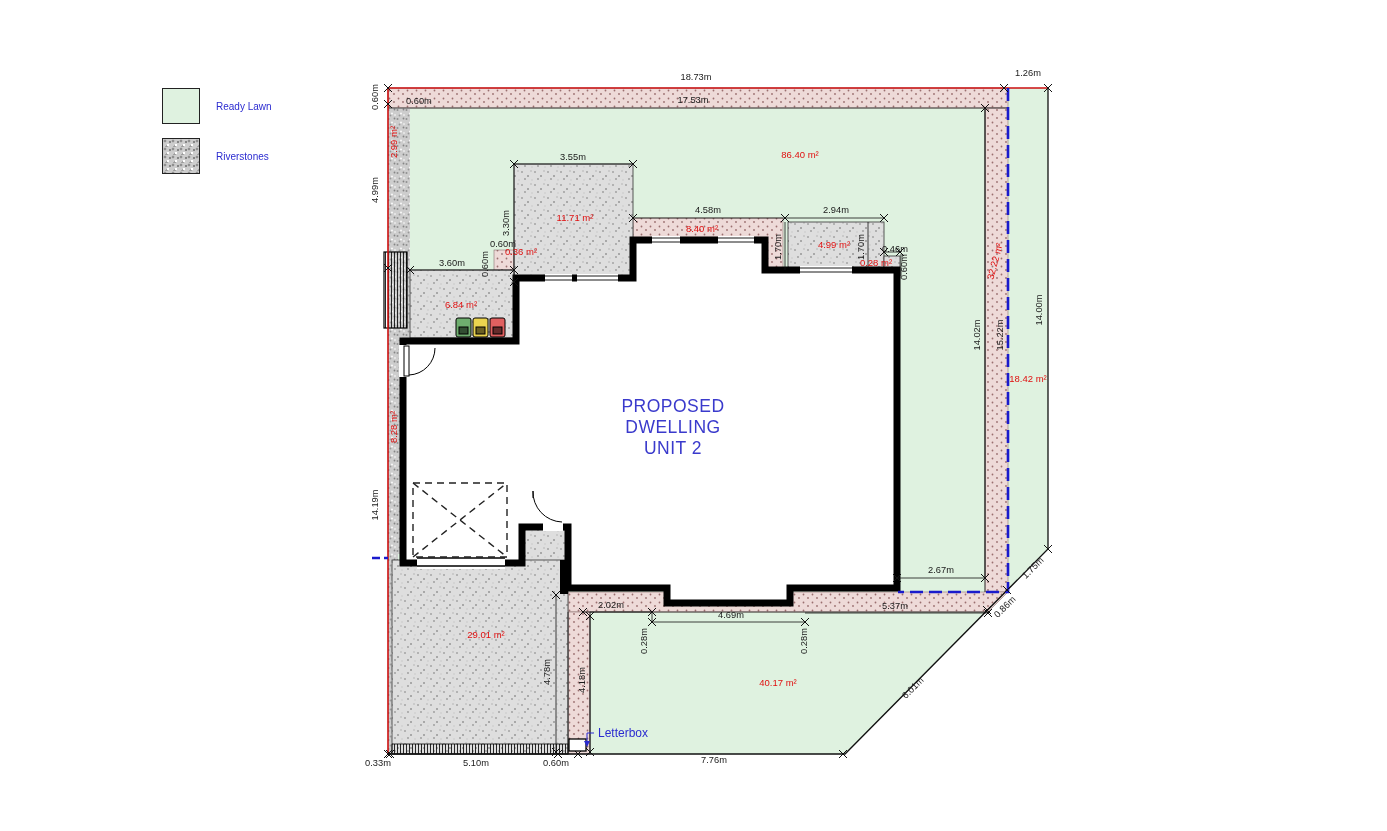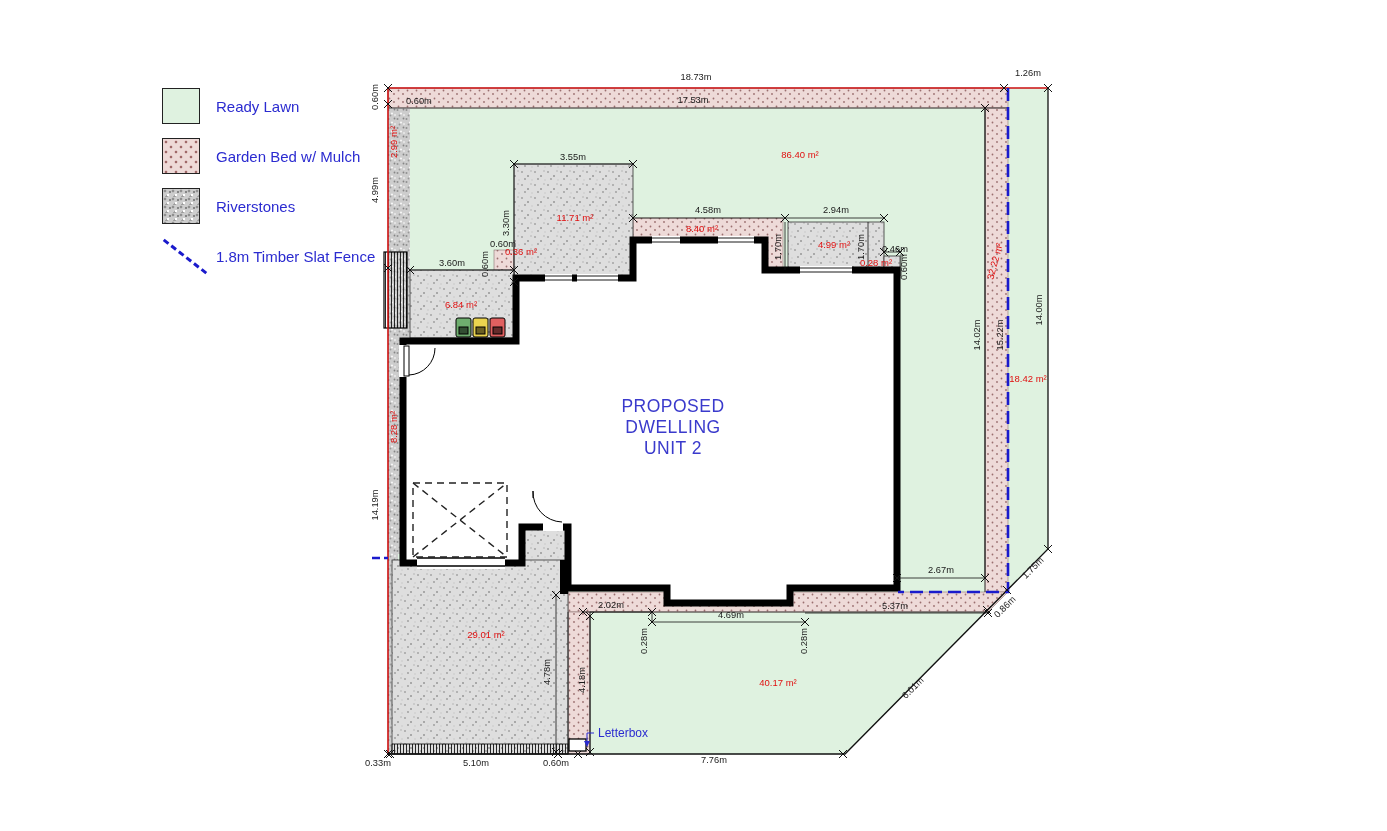--- a/index.html
+++ b/index.html
@@ -22,51 +22,41 @@
   .sw-river{background-color:#cdcdcd;
     background-image:radial-gradient(circle at 2px 2px,#909090 1.1px,transparent 1.7px),
                      radial-gradient(circle at 5px 6px,#ffffff 1px,transparent 1.5px),
                      radial-gradient(circle at 7px 3px,#858585 1px,transparent 1.6px),
                      radial-gradient(circle at 3.5px 7.5px,#9a9a9a .9px,transparent 1.4px);
     background-size:8px 8px;}
   .sw-fence{border:none;position:relative;overflow:visible;}
   .sw-fence .bar{position:absolute;left:-4px;top:17px;width:54px;height:0;transform:rotate(38deg);transform-origin:center;}
   .bar-red{border-top:2px solid #cc1111;}
   .bar-blue{border-top:3px dashed #1a1acc;}
-  .legend-label{font-size:15px;color:#2b2bd0;white-space:nowrap;}
+  .legend-label{font-size:10px;color:#2b2bd0;white-space:nowrap;}
   
   text{font-family:"Liberation Sans",sans-serif;}
   .dim{font-size:9.3px;fill:#1a1a1a;}
   .area{font-size:9.5px;fill:#e01010;}
   .blue-label{font-size:12px;fill:#2b2bd0;}
   .title-line{font-size:17.5px;fill:#3a3acc;letter-spacing:.5px;}
 </style>
 </head>
 <body>
 
 <div class="canvas">
 
   <div class="legend">
     <div class="legend-row">
       <div class="sw sw-lawn"></div>
       <span class="legend-label">Ready Lawn</span>
     </div>
     <div class="legend-row">
-      <div class="sw sw-mulch"></div>
-      <span class="legend-label">Garden Bed w/ Mulch</span>
-    </div>
-    <div class="legend-row">
       <div class="sw sw-river"></div>
       <span class="legend-label">Riverstones</span>
-    </div>
-    <div class="legend-row">
-      <div class="sw sw-fence">
-          <div class="bar bar-blue"></div>
-        </div>
-      <span class="legend-label">1.8m Timber Slat Fence</span>
     </div>
   </div>
 
   <svg width="1387" height="831" viewBox="0 0 1387 831" style="position:absolute;left:0;top:0;">
     <defs>
       <pattern id="mulch" width="9" height="8" patternUnits="userSpaceOnUse">
         <rect width="9" height="8" fill="#eedad8"></rect>
         <circle cx="2.5" cy="2.5" r=".9" fill="#9b6f6f"></circle>
         <circle cx="7" cy="6" r=".9" fill="#9b6f6f"></circle>
       </pattern>

